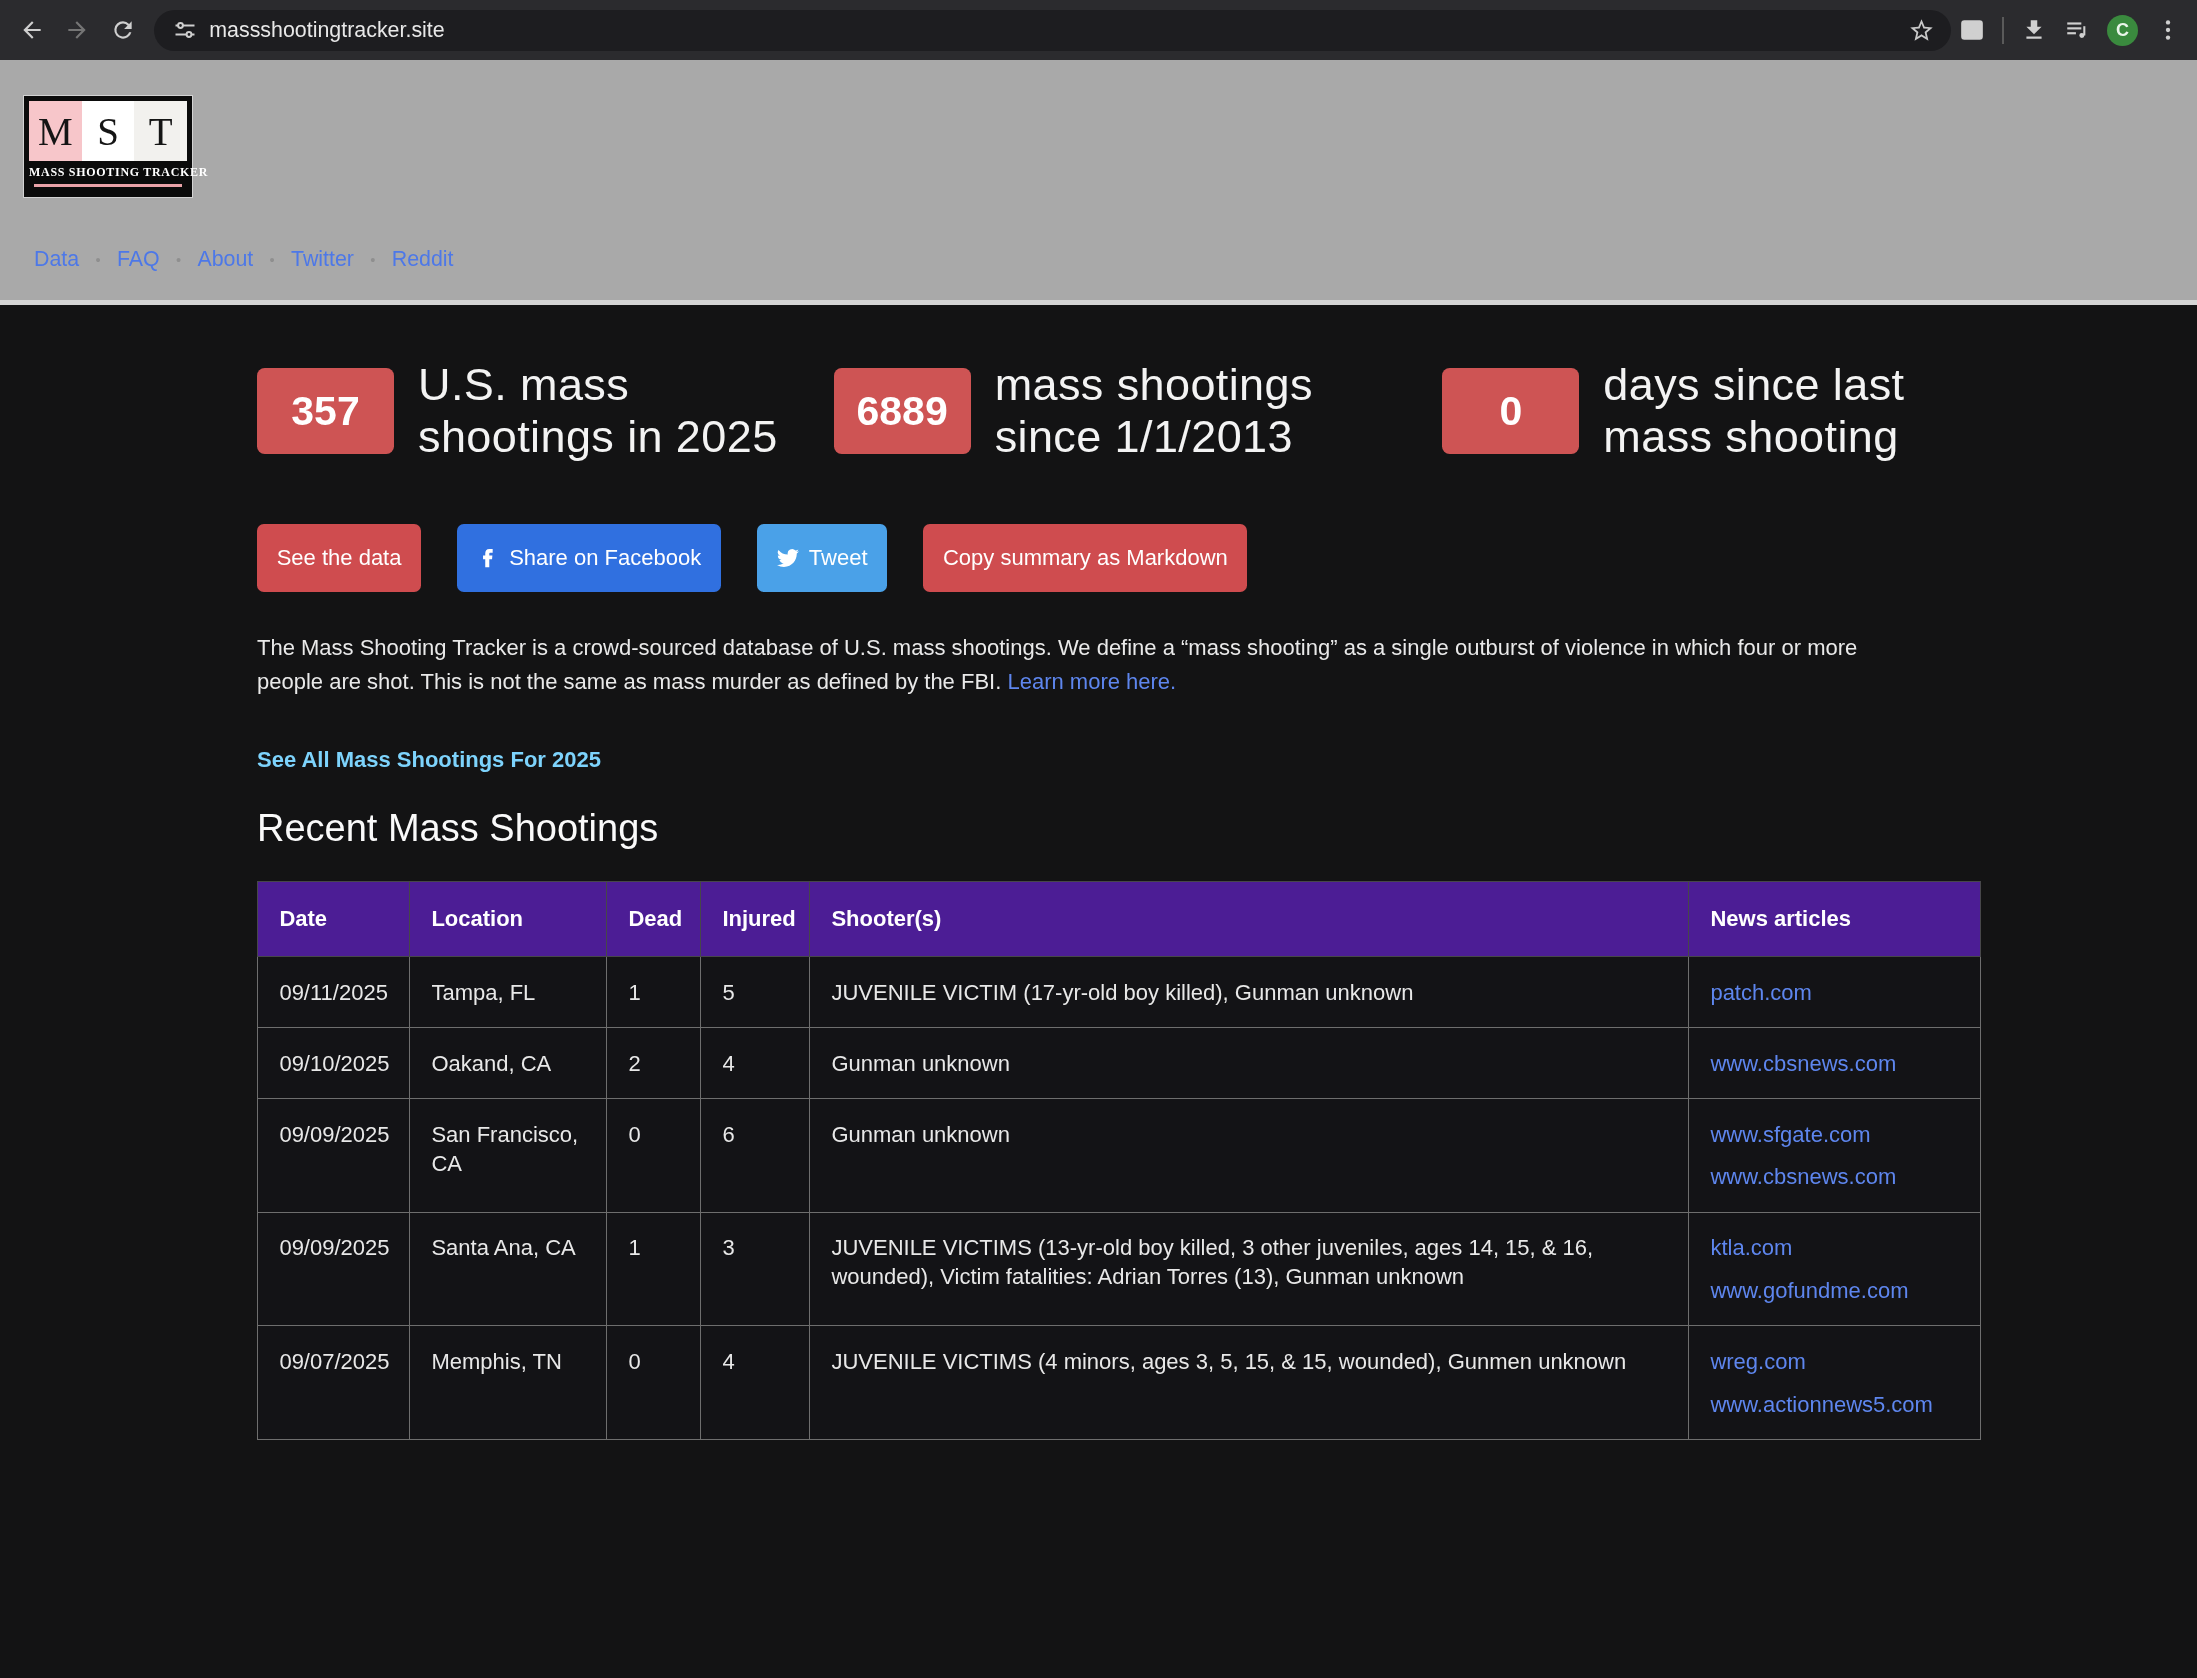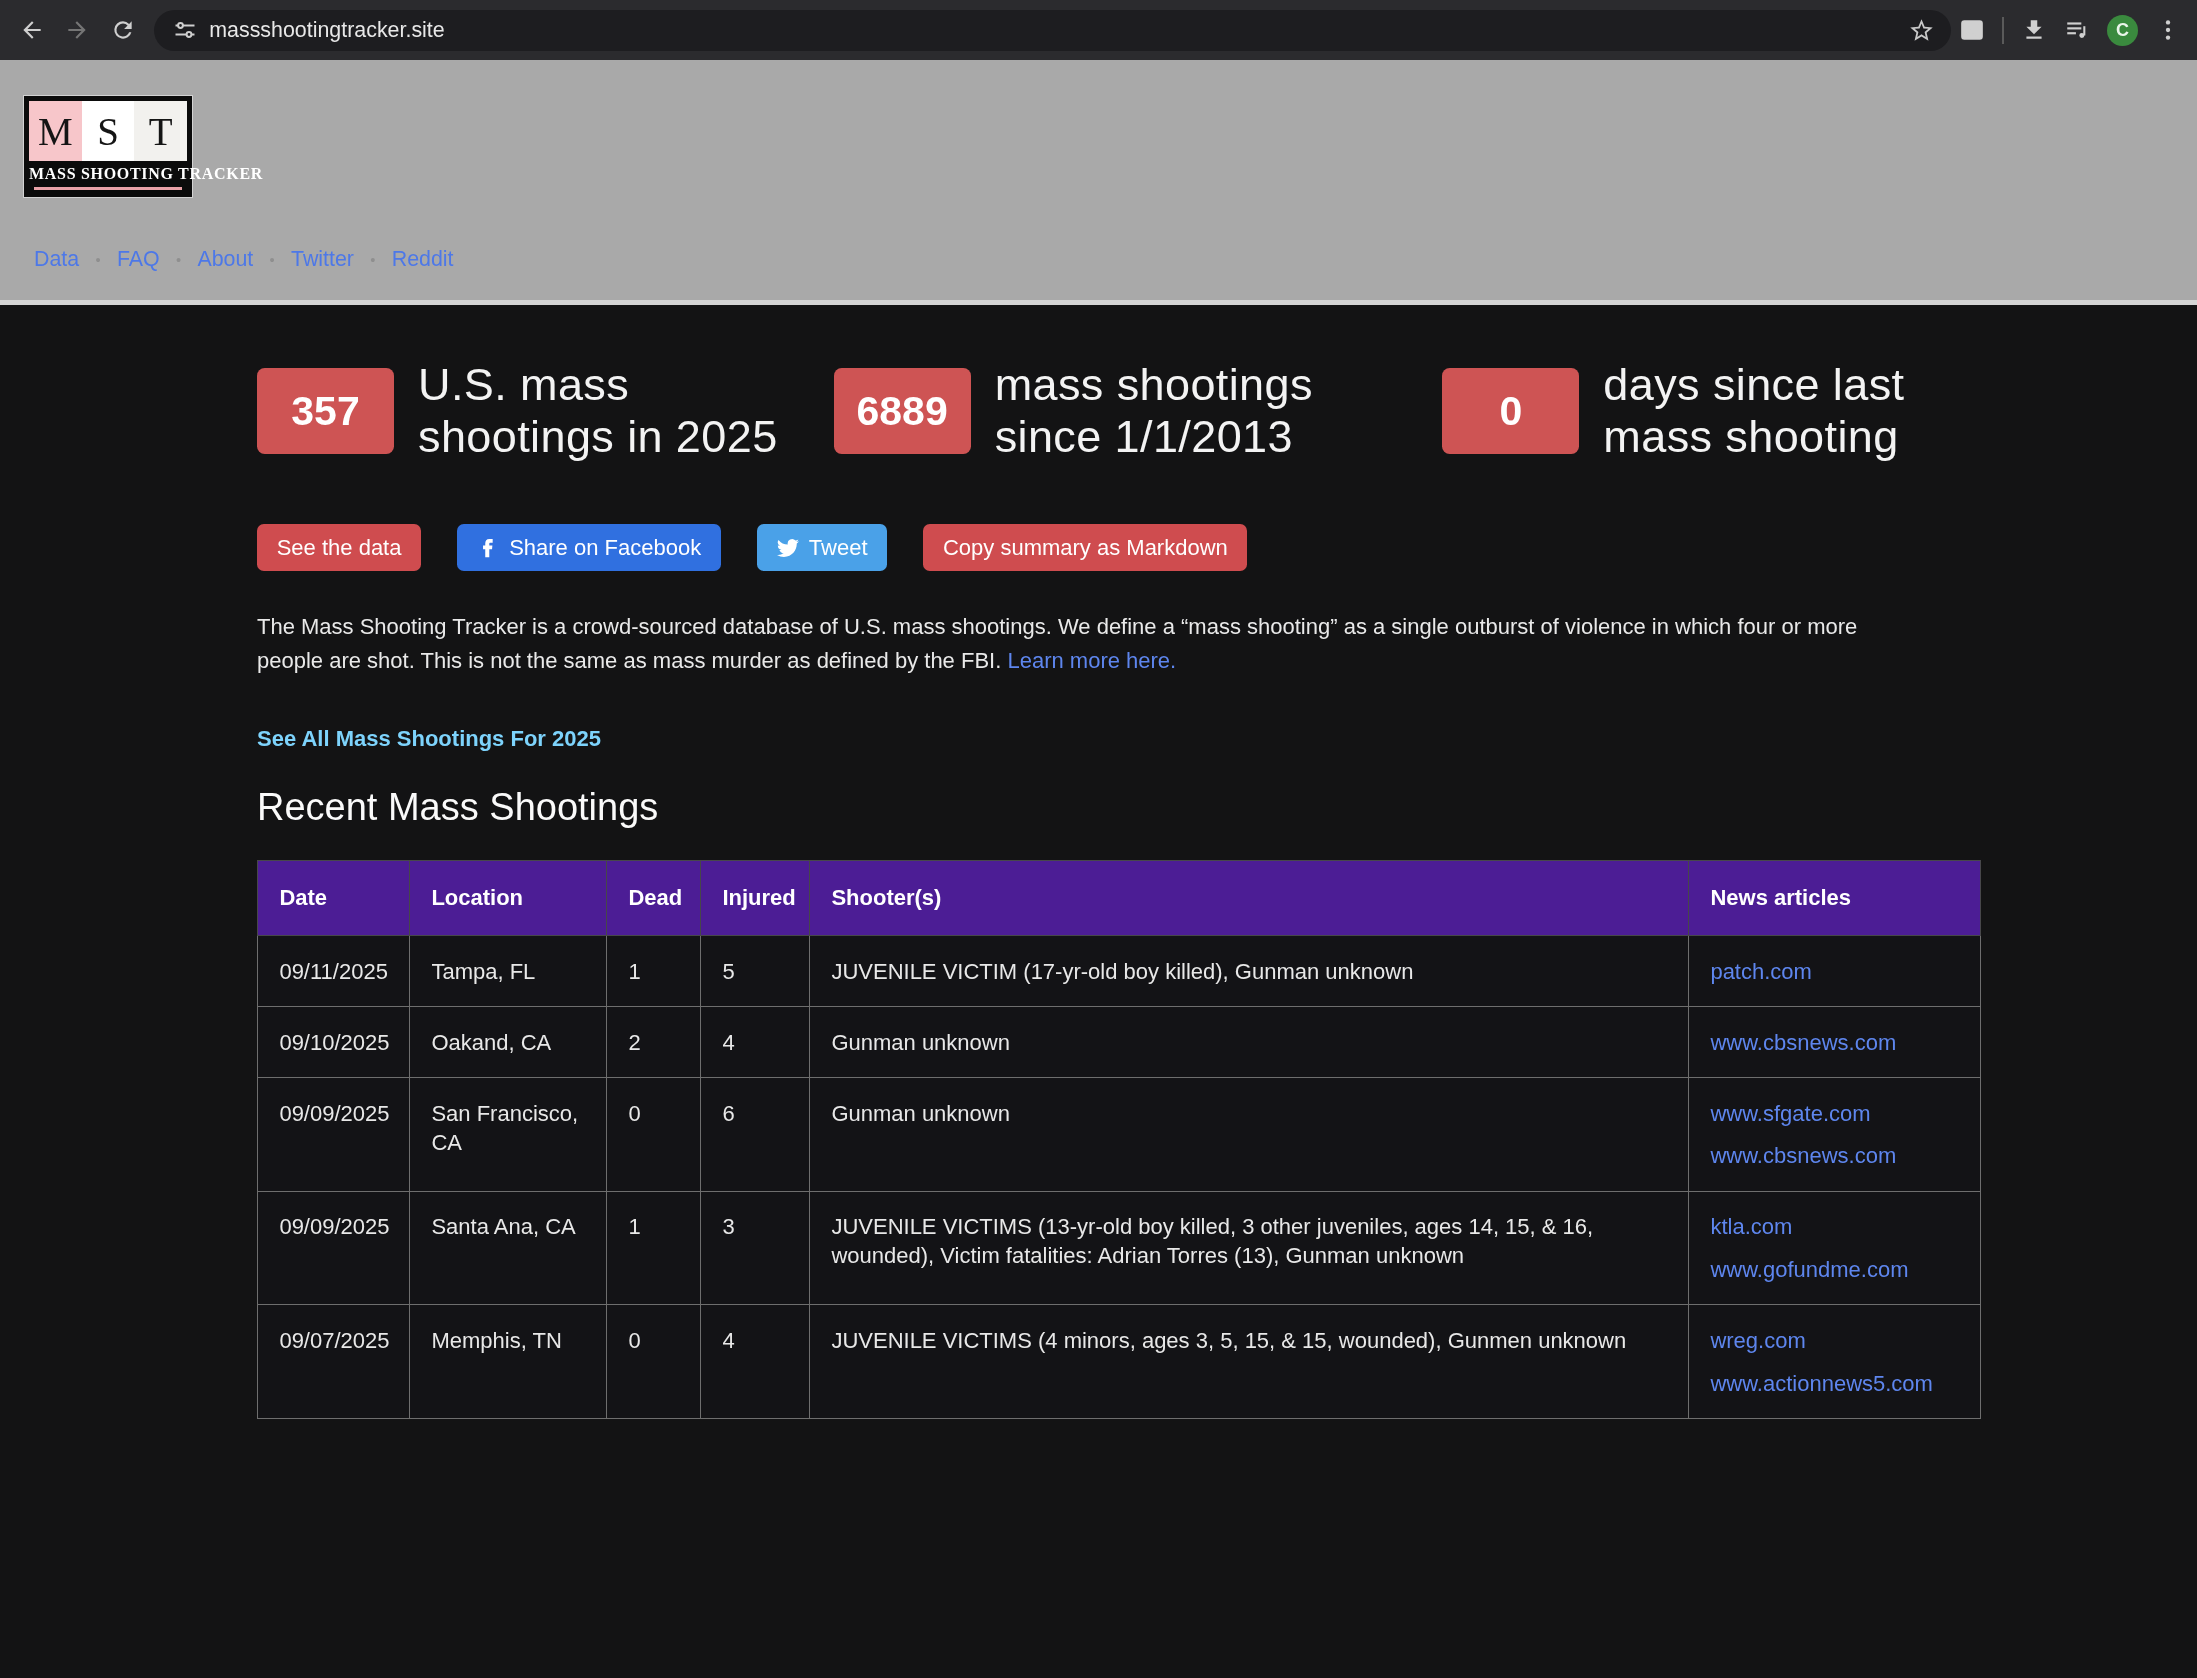--- a/index.html
+++ b/index.html
@@ -30,36 +30,36 @@
   .logo{position:absolute;left:24px;top:36px;width:168px;height:101px;background:#0b0b0b;
         border:5.1px solid #0b0b0b;box-sizing:border-box;box-shadow:0 0 0 0.9px rgba(255,255,255,.55);
         display:flex;flex-direction:column;}
   .logo-stripes{display:flex;height:60px;}
   .logo-stripes .cell{flex:1;display:flex;align-items:center;justify-content:center;
         font-family:"Liberation Serif", serif;font-size:39px;color:#151515;}
   .cell.c0{background:#f7c6ca;}
   .cell.c1{background:#ffffff;}
   .cell.c2{background:#f2f1ee;}
   .logo-sub{font-family:"Liberation Serif", serif;font-weight:bold;color:#ffffff;
-        font-size:16px;letter-spacing:0.7px;text-align:center;white-space:nowrap;margin-top:4.3px;}
+        font-size:12px;letter-spacing:0.7px;text-align:center;white-space:nowrap;margin-top:4.3px;}
   .logo-bar{height:3.4px;background:#e9a2a8;margin:3.4px 5.1px 0 5.1px;}
   .main-nav{position:absolute;left:34px;top:187px;display:flex;align-items:center;font-size:21.4px;}
   .nav-link{color:#4d78e8;text-decoration:none;}
   .nav-dot{color:#8f8f8f;margin:0 16.3px;font-size:14.6px;}
 
   
   .content{position:absolute;top:305px;left:0;width:100%;box-sizing:border-box;padding:0 217px 0 257px;}
   .stats{margin-top:63px;display:flex;flex-direction:row;gap:56px;}
   .stat-row{display:flex;align-items:center;height:86px;}
   .stat-box{width:137px;height:86px;background:#ce5454;border-radius:7.7px;color:#ffffff;
             font-size:41px;font-weight:600;display:flex;align-items:center;justify-content:center;flex:0 0 auto;}
   .stat-label{margin-left:24px;font-size:45px;font-weight:300;color:#f3f3f3;letter-spacing:0.4px;}
 
   .actions{margin-top:70px;display:flex;align-items:center;gap:36px;}
-  .btn{display:inline-flex;align-items:center;gap:10.3px;height:47px;box-sizing:border-box;
+  .btn{display:inline-flex;align-items:center;gap:10.3px;height:68px;box-sizing:border-box;
        padding:0 19.7px;border:none;border-radius:6.8px;font-size:22px;color:#ffffff;
        font-family:"Liberation Sans", sans-serif;cursor:pointer;white-space:nowrap;}
   .btn svg{width:22px;height:22px;fill:#ffffff;}
   .btn-red{background:#cf4c4f;}
   .btn-fb{background:#3070e0;}
   .btn-tw{background:#4aa1e8;}
 
   .about{margin-top:39px;max-width:1652px;font-size:22px;line-height:34px;color:#e9e9e9;}
   a.inline-link{color:#5e86ee;text-decoration:none;}
   .see-all{display:inline-block;margin-top:26px;font-size:22px;font-weight:bold;color:#7dd3fc;text-decoration:none;}

